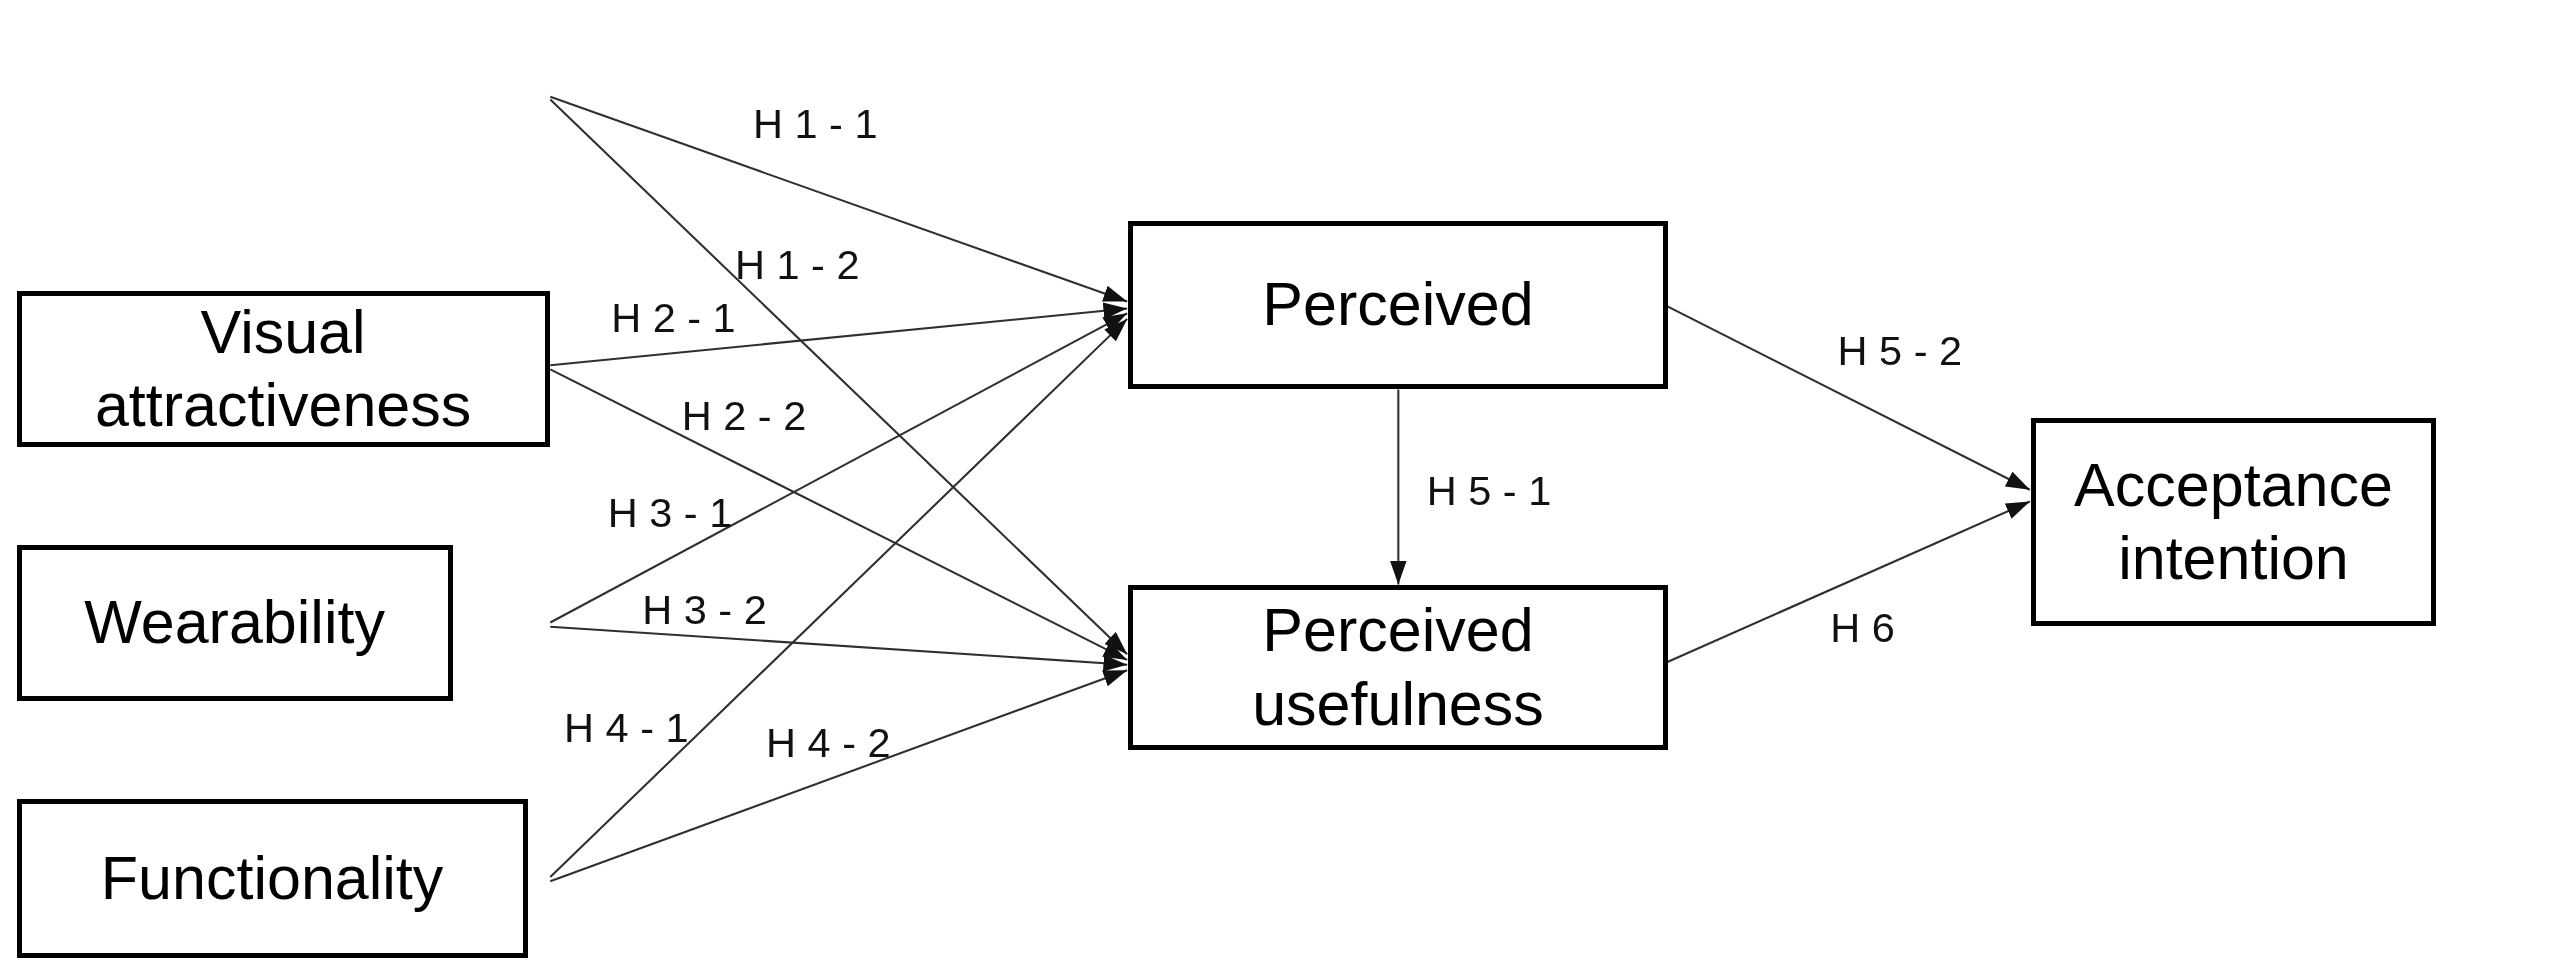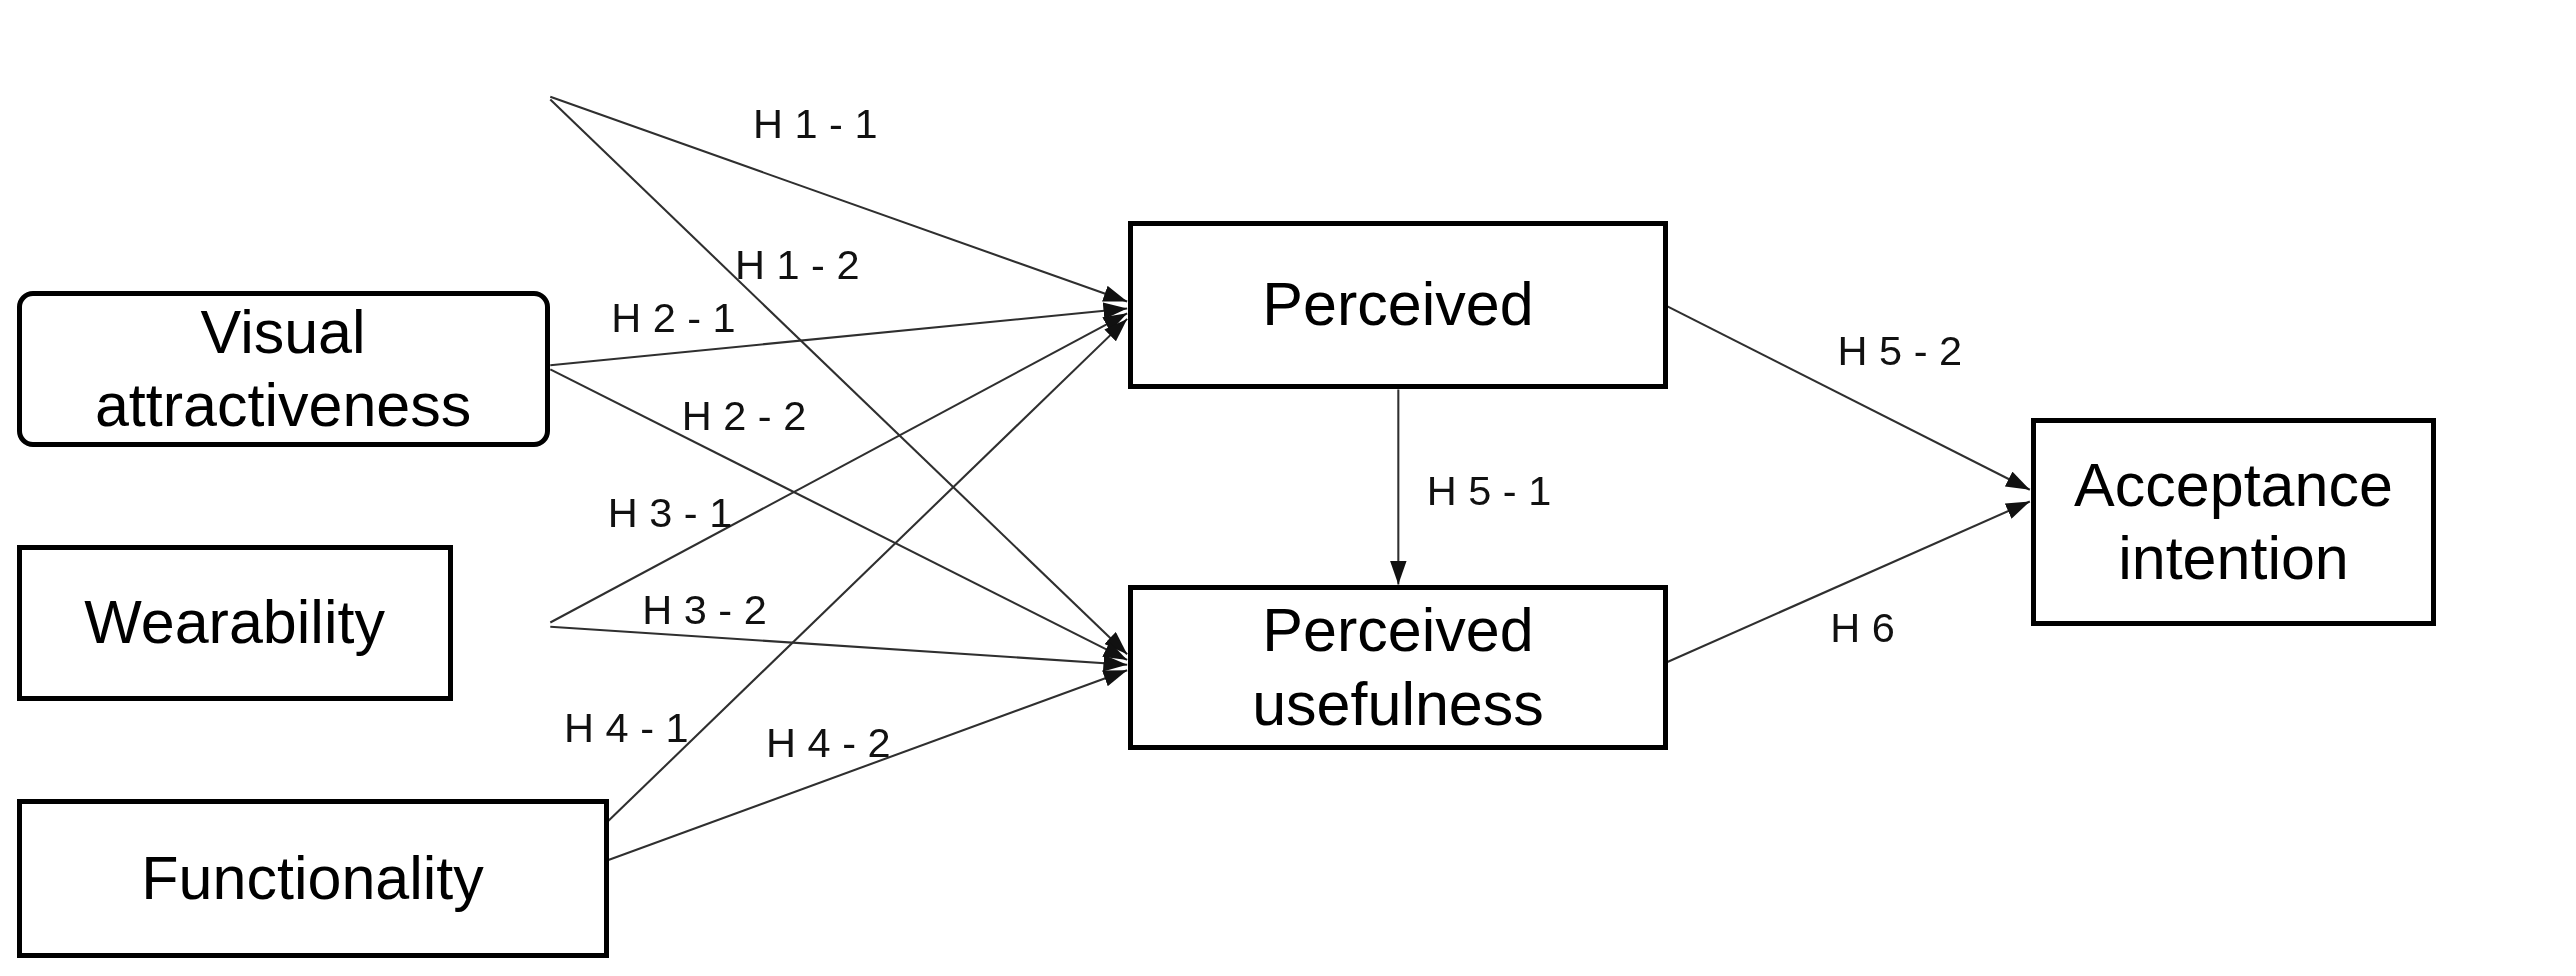--- a/index.html
+++ b/index.html
@@ -84,34 +84,34 @@
       <text class="hlabel" x="1018" y="902">H 3 - 2</text>
       <text class="hlabel" x="905" y="1072">H 4 - 1</text>
       <text class="hlabel" x="1197" y="1094">H 4 - 2</text>
       <text class="hlabel" x="2152" y="730">H 5 - 1</text>
       <text class="hlabel" x="2746" y="528">H 5 - 2</text>
       <text class="hlabel" x="2692" y="928">H 6</text>
     </g>
   </svg>
 
 
-  <div class="node" style="left:16.6px; top:291px; width:533px; height:156px;border-radius:16px;">
+  <div class="node" style="left:16.6px; top:291px; width:533px; height:156px;">
     <div class="node-label">
       <span>Visual</span>
       <span>attractiveness</span>
     </div>
   </div>
 
   <div class="node" style="left:16.6px; top:545px; width:436px; height:156px;">
     <div class="node-label">
       <span>Wearability</span>
     </div>
   </div>
 
-  <div class="node" style="left:16.6px; top:799px; width:592px; height:159px;">
+  <div class="node" style="left:16.6px; top:799px; width:511px; height:159px;">
     <div class="node-label">
       <span>Functionality</span>
     </div>
   </div>
 
   <div class="node" style="left:1128px; top:221px; width:540px; height:168px;">
     <div class="node-label">
       <span>Perceived</span>
     </div>
   </div>

